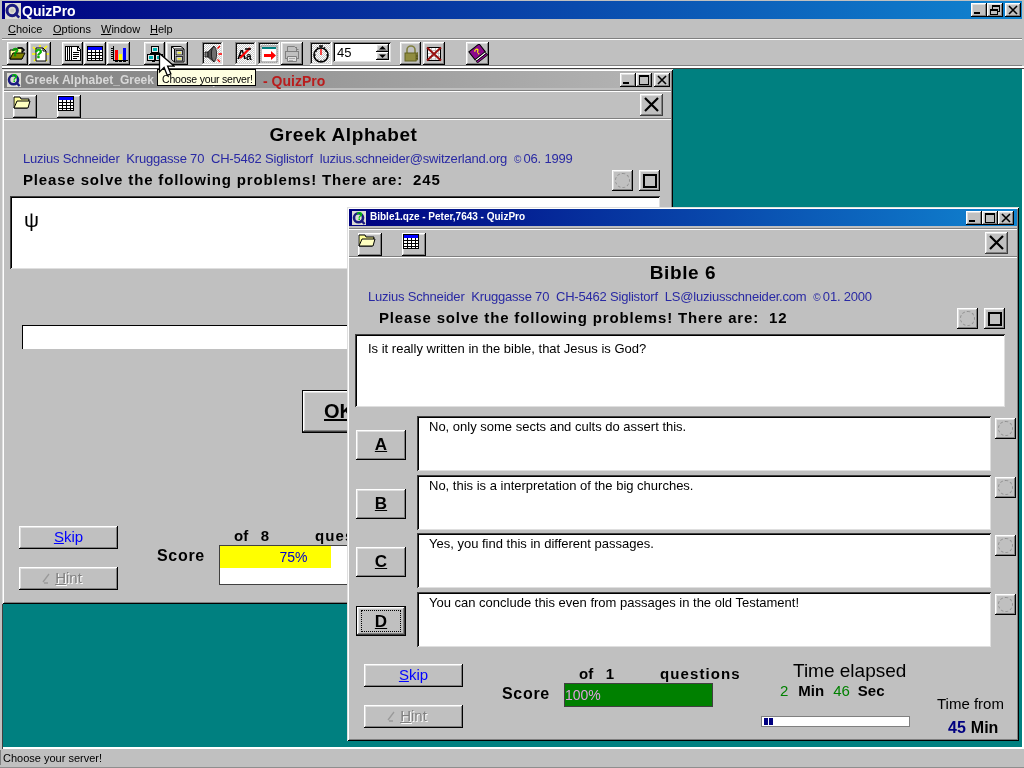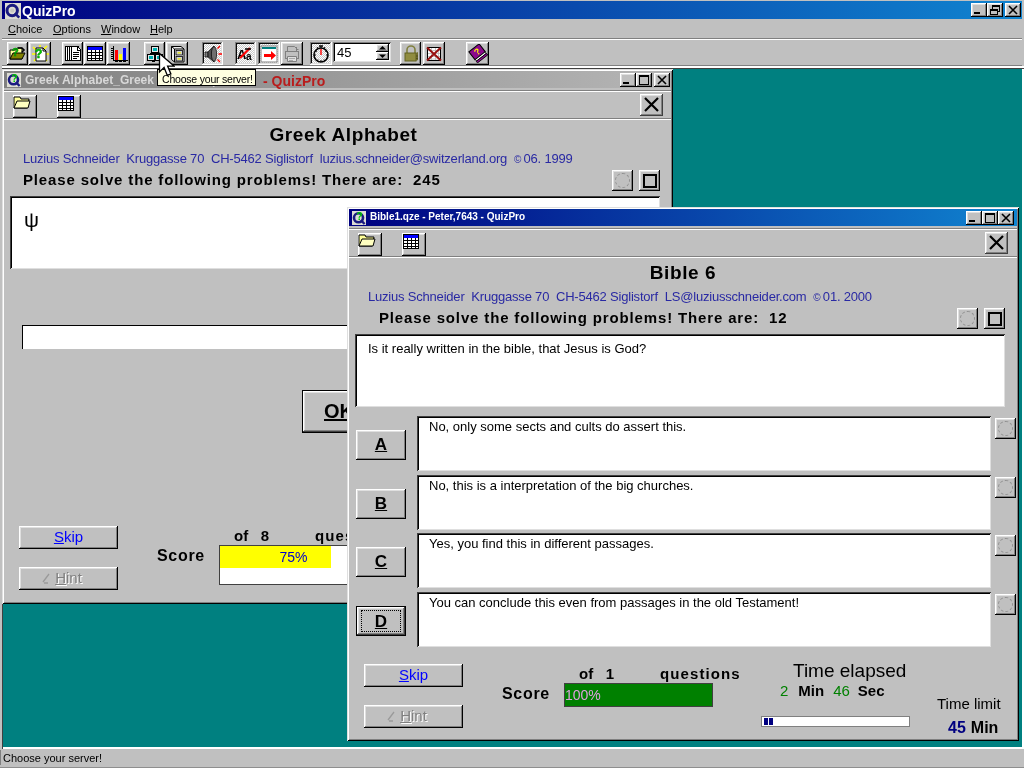--- a/index.html
+++ b/index.html
@@ -349,21 +349,21 @@
   <div class="abs" style="left:313px;top:458px;font-size:15px;font-weight:bold;letter-spacing:1.1px;">questions</div>
   <div class="abs" style="left:217px;top:476px;width:149px;height:24px;border:1px solid #404040;background:#008000;">
     <div class="abs" style="left:0;top:3px;width:147px;text-align:left;font-size:14px;color:#dda0dd;">100%</div>
   </div>
   <div class="abs" style="left:446px;top:453px;font-size:19px;">Time elapsed</div>
   <div class="abs" style="left:433px;top:475px;font-size:15px;font-weight:bold;white-space:nowrap;"><span style="color:#008000;font-weight:normal;">2</span><span style="margin-left:10px;">Min</span><span style="margin-left:9px;color:#008000;font-weight:normal;">46</span><span style="margin-left:8px;">Sec</span></div>
   <div class="abs" style="left:414px;top:509px;width:149px;height:11px;border:1px solid #808080;background:#fff;">
     <div class="abs" style="left:2px;top:1px;width:4px;height:7px;background:#000080;"></div>
     <div class="abs" style="left:7px;top:1px;width:4px;height:7px;background:#000080;"></div>
   </div>
-  <div class="abs" style="left:590px;top:488px;font-size:15px;">Time limit</div>
+  <div class="abs" style="left:590px;top:488px;font-size:15px;">Time from</div>
   <div class="abs" style="left:601px;top:512px;font-size:16px;font-weight:bold;white-space:nowrap;"><span style="color:#000080;">45</span><span style="margin-left:5px;">Min</span></div>
 </div>
 
 <div class="abs" id="tooltip" style="left:157px;top:69px;width:99px;height:17px;background:#ffffe1;border:1px solid #000;font-size:10.5px;color:#000;">
     <span style="position:absolute;left:4px;top:2.5px;white-space:nowrap;letter-spacing:-0.2px;">Choose your server!</span>
   </div>
 <div class="abs" id="cursor" style="left:158px;top:52px;width:17px;height:27px;"><svg width="17" height="27">
       <path d="M1.5 1.5v18.5l4.6-4.6 3.2 8 3.6-1.5-3.3-7.8h6.4z" fill="#fff" stroke="#000" stroke-width="1.3"></path>
     </svg></div>
 

